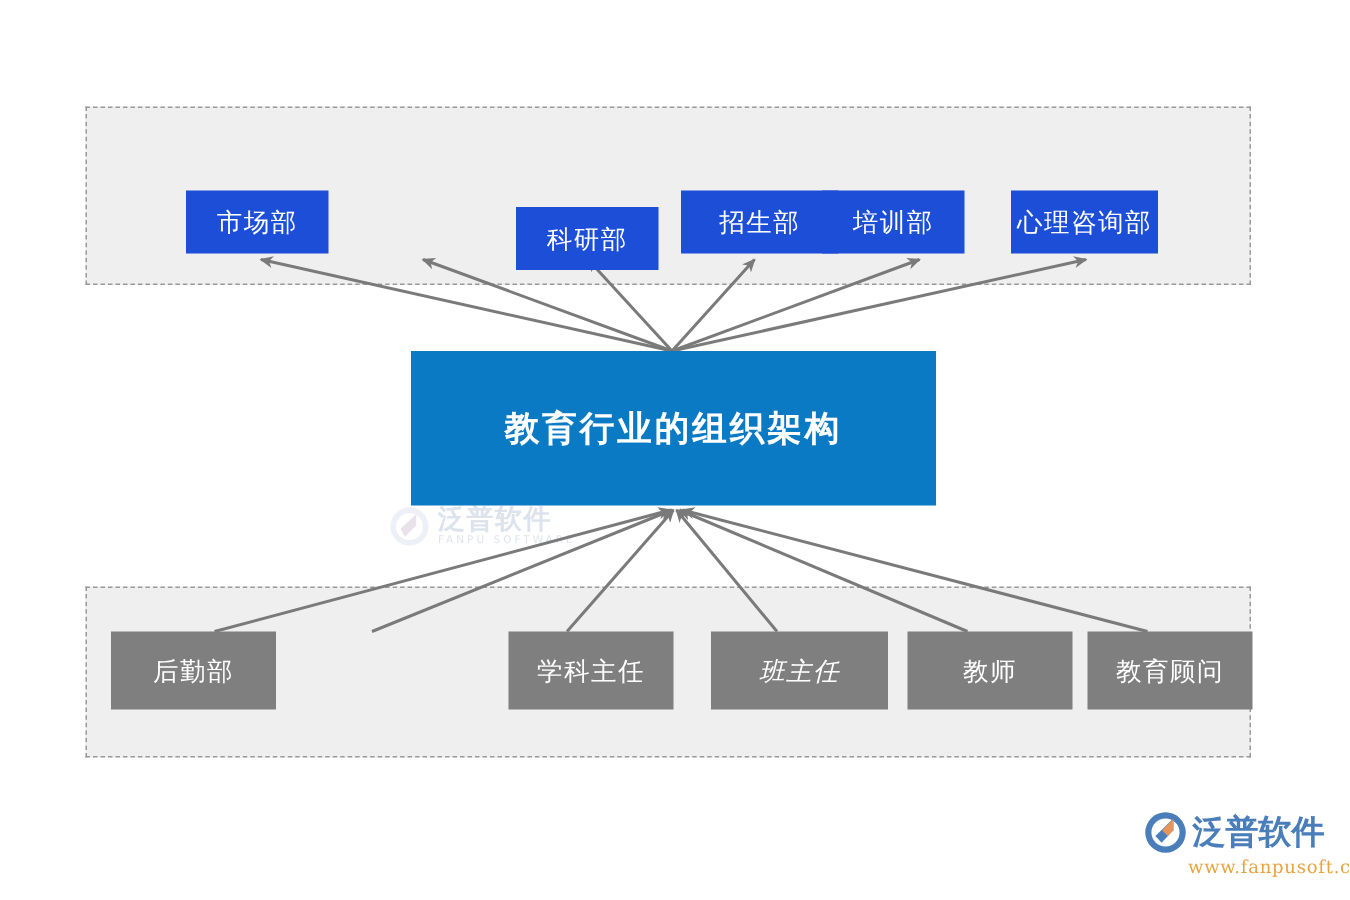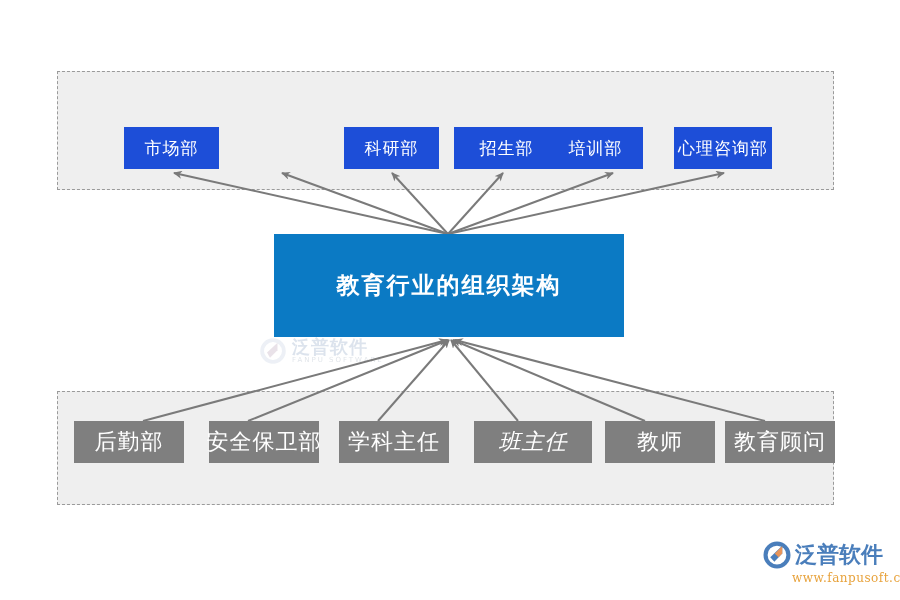--- a/index.html
+++ b/index.html
@@ -47,22 +47,22 @@
     letter-spacing: 1px;
     white-space: nowrap;
   }
   .node.teal {
     background: #1d4ed8;
     height: 42px;
     font-size: 17px;
   }
   .node.gray {
     background: #7f7f7f;
-    height: 42px;
-    font-size: 22px;
+    height: 52px;
+    font-size: 17px;
   }
   .node.center {
     background: #0b7ac4;
     width: 175px;
     height: 103px;
     font-size: 23px;
     font-weight: bold;
     letter-spacing: 2px;
   }
 
@@ -166,29 +166,28 @@
       <line x1="143" y1="421" x2="447" y2="340"></line>
       <line x1="248" y1="421" x2="448" y2="340"></line>
       <line x1="378" y1="421" x2="449" y2="340"></line>
       <line x1="518" y1="421" x2="451" y2="340"></line>
       <line x1="645" y1="421" x2="453" y2="340"></line>
       <line x1="765" y1="421" x2="455" y2="340"></line>
     </g>
   </svg>
 
   <div class="node teal" style="left:124px; top:127px; width:95px;">市场部</div>
-  <div class="node teal" style="left:344px; top:127px; width:95px;">科研部</div>
+  <div class="node teal" style="left:344px; top:138px; width:95px;">科研部</div>
   <div class="node teal" style="left:454px; top:127px; width:105px;">招生部</div>
   <div class="node teal" style="left:548px; top:127px; width:95px;">培训部</div>
   <div class="node teal" style="left:674px; top:127px; width:98px;">心理咨询部</div>
 
   <div class="node center" style="left:274px; top:234px; width:350px; height:103px;">教育行业的组织架构</div>
 
   <div class="node gray" style="left:74px;  top:421px; width:110px;">后勤部</div>
-  <div class="node gray" style="left:209px; top:421px; width:110px;">安全保卫部</div>
   <div class="node gray" style="left:339px; top:421px; width:110px;">学科主任</div>
   <div class="node gray" style="left:474px; top:421px; width:118px;font-style:italic;">班主任</div>
   <div class="node gray" style="left:605px; top:421px; width:110px;">教师</div>
   <div class="node gray" style="left:725px; top:421px; width:110px;">教育顾问</div>
 
   <div id="brand">
     <div class="brand-row">
       <svg class="brand-mark" viewBox="0 0 40 40">
         <path d="M20 2 A18 18 0 1 0 20 38 A18 18 0 1 0 20 2 Z
                  M20 7.5 A12.5 12.5 0 1 1 20 32.5 A12.5 12.5 0 1 1 20 7.5 Z" fill="#4a7ebb"></path>

